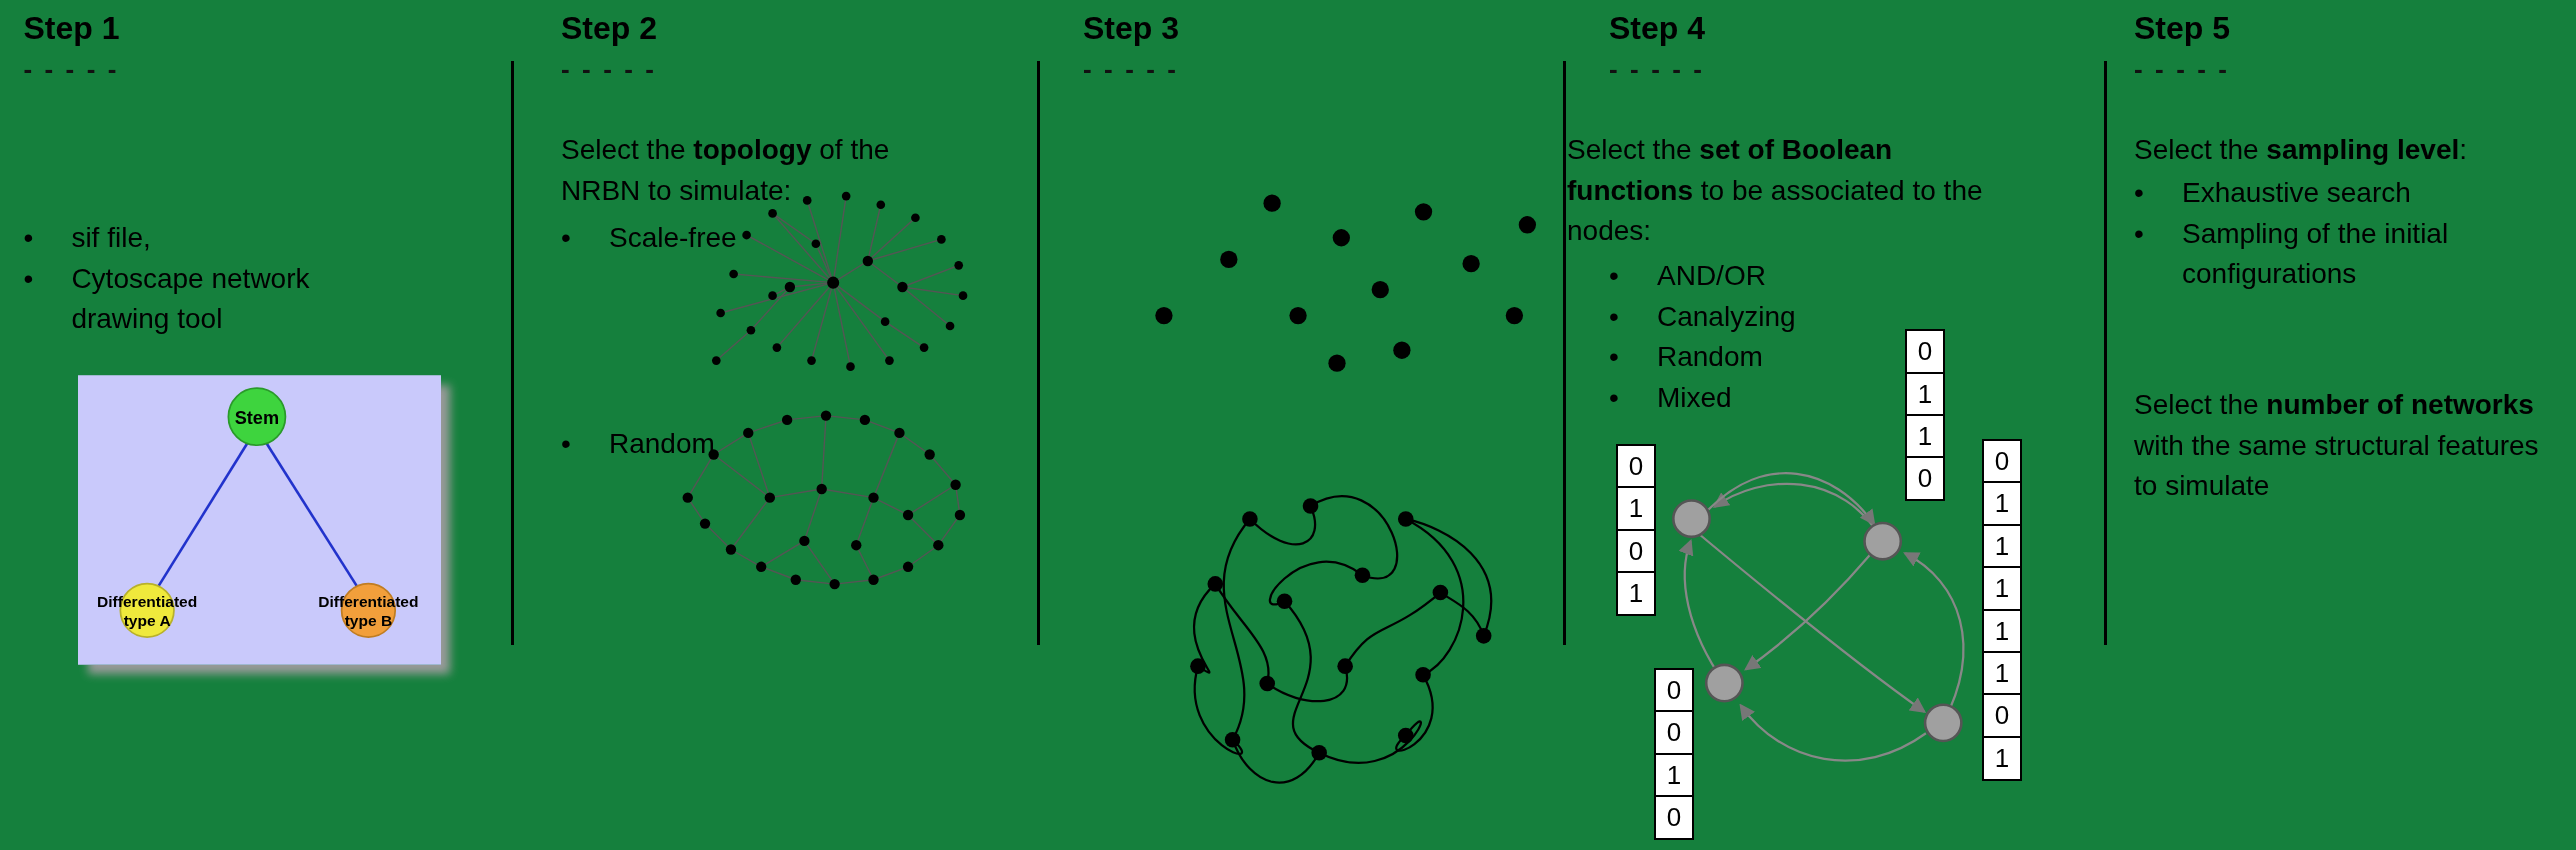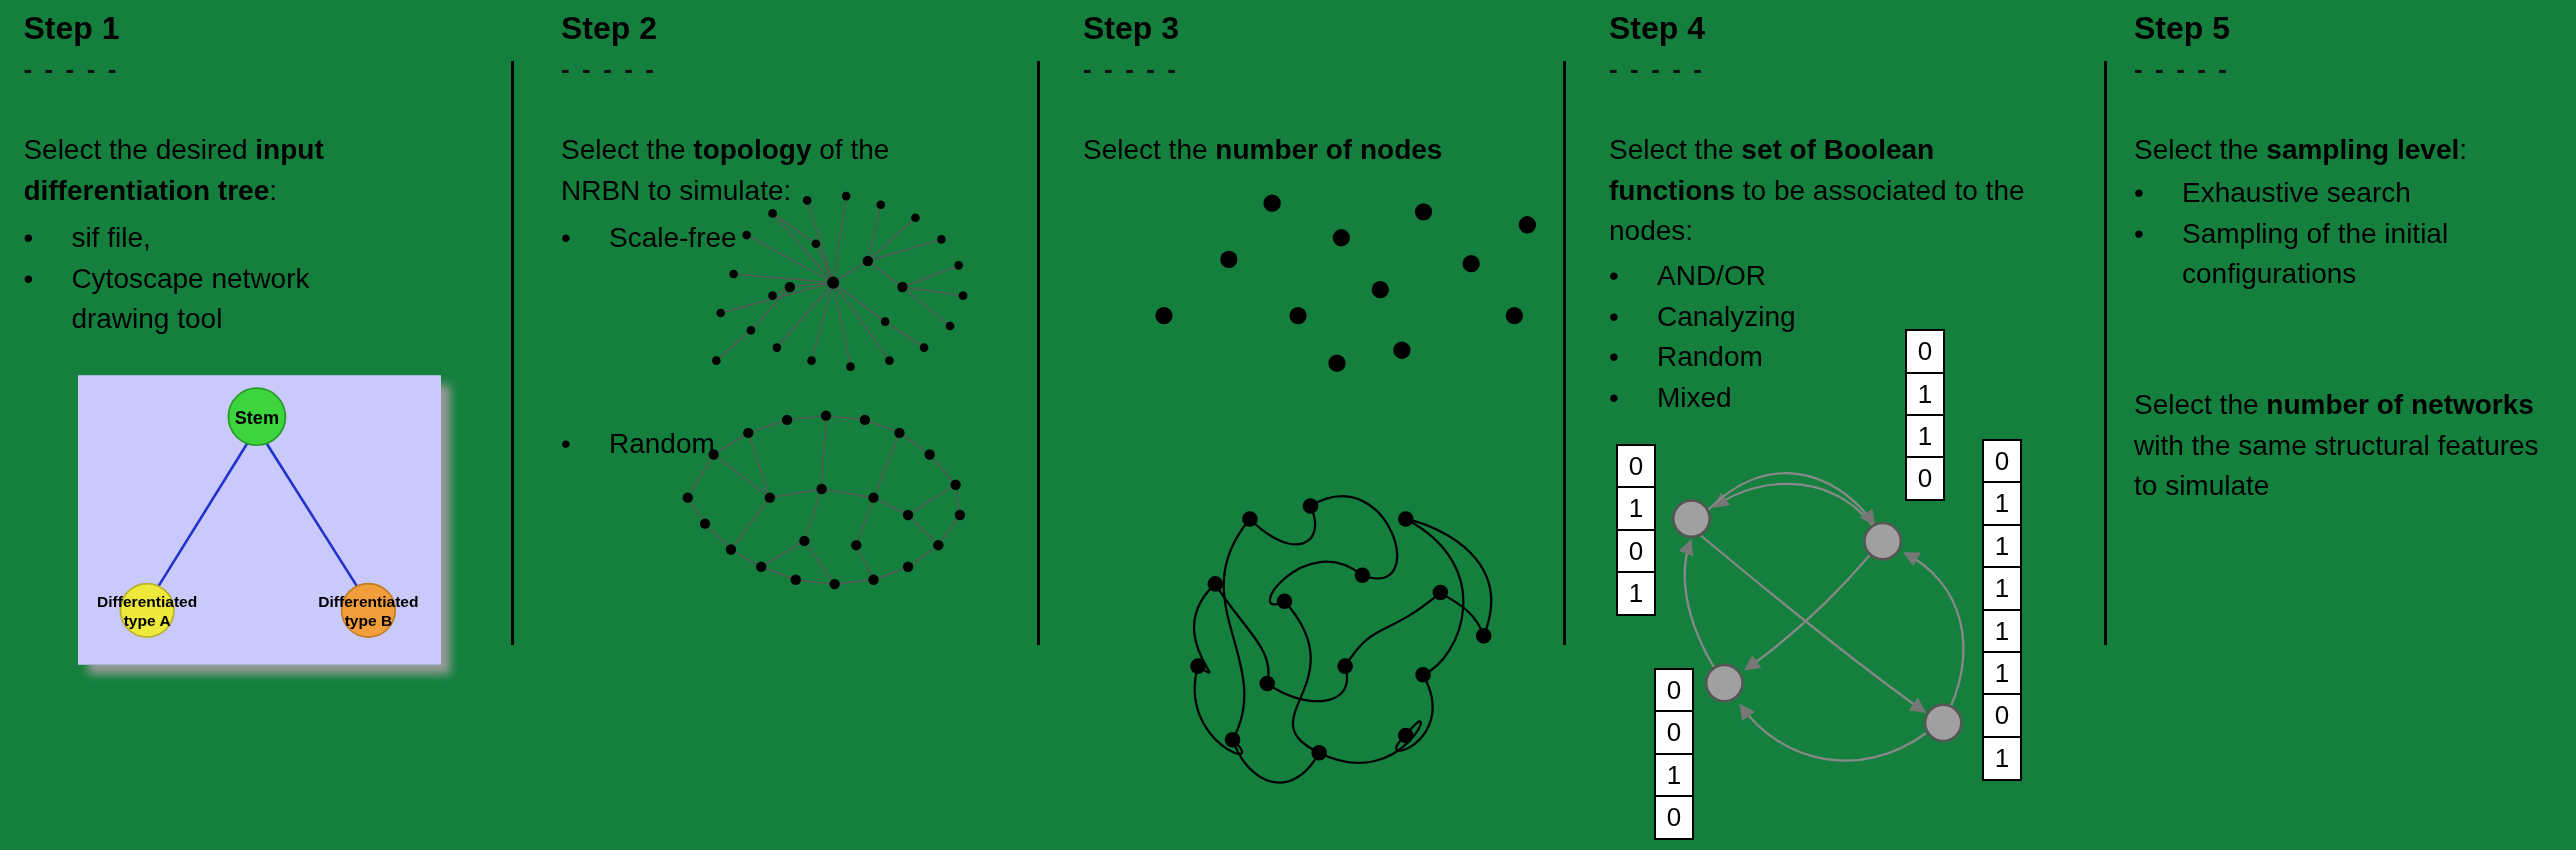--- a/index.html
+++ b/index.html
@@ -34,21 +34,20 @@
 
 <div class="page">
 
   <div class="divider" style="left:511px"></div>
   <div class="divider" style="left:1037px"></div>
   <div class="divider" style="left:1563px"></div>
   <div class="divider" style="left:2104px"></div>
 
   <div class="col-h" style="left:23.4px;top:10.4px">Step 1</div>
   <div class="dashes" style="left:23.4px;top:54px">- - - - -</div>
-  <div class="para" style="left:23.4px;top:130px;width:372px"><span>Select the desired </span><span class="b">input differentiation tree</span><span>:</span></div>
   <div class="bullets" style="left:23.4px;top:218px;width:363px">
     <div class="bullet-row">
       <span class="dot">•</span>
       <span><span class="i">sif</span><span> file,</span></span>
     </div>
     <div class="bullet-row">
       <span class="dot">•</span>
       <span><span>Cytoscape network drawing tool</span></span>
     </div>
   </div>
@@ -209,21 +208,20 @@
           <circle cx="240" cy="120" r="6"></circle>
         <circle cx="280" cy="140" r="6"></circle>
           <circle cx="160" cy="170" r="6"></circle>
           <circle cx="220" cy="175" r="6"></circle>
       </g>
     </svg>
   </div>
 
   <div class="col-h" style="left:1083px;top:10.4px">Step 3</div>
   <div class="dashes" style="left:1083px;top:54px">- - - - -</div>
-  <div class="para" style="left:1083px;top:130px;width:519px"><span>Select the </span><span class="b">number of nodes</span></div>
 
   <div class="fig" style="left:1125px;top:177px">
     <svg width="424" height="221" viewBox="0 0 490 255">
       <g fill="#000">
         <circle cx="45" cy="160" r="10"></circle>
           <circle cx="120" cy="95" r="10"></circle>
           <circle cx="170" cy="30" r="10"></circle>
         <circle cx="200" cy="160" r="10"></circle>
           <circle cx="250" cy="70" r="10"></circle>
           <circle cx="295" cy="130" r="10"></circle>
@@ -273,21 +271,21 @@
           <circle cx="100" cy="300" r="9"></circle>
         <circle cx="200" cy="315" r="9"></circle>
           <circle cx="300" cy="295" r="9"></circle>
           <circle cx="390" cy="180" r="9"></circle>
       </g>
     </svg>
   </div>
 
   <div class="col-h" style="left:1609px;top:10.4px">Step 4</div>
   <div class="dashes" style="left:1609px;top:54px">- - - - -</div>
-  <div class="para" style="left:1609px;top:130px;width:450px"><span>Select the </span><span class="b">set of Boolean functions</span><span> to be associated to the nodes:</span></div>
+  <div class="para" style="left:1567px;top:130px;width:450px"><span>Select the </span><span class="b">set of Boolean functions</span><span> to be associated to the nodes:</span></div>
   <div class="bullets" style="left:1609px;top:256px;width:294px">
     <div class="bullet-row">
       <span class="dot">•</span>
       <span><span>AND/OR</span></span>
     </div>
     <div class="bullet-row">
       <span class="dot">•</span>
       <span><span>Canalyzing</span></span>
     </div>
     <div class="bullet-row">

